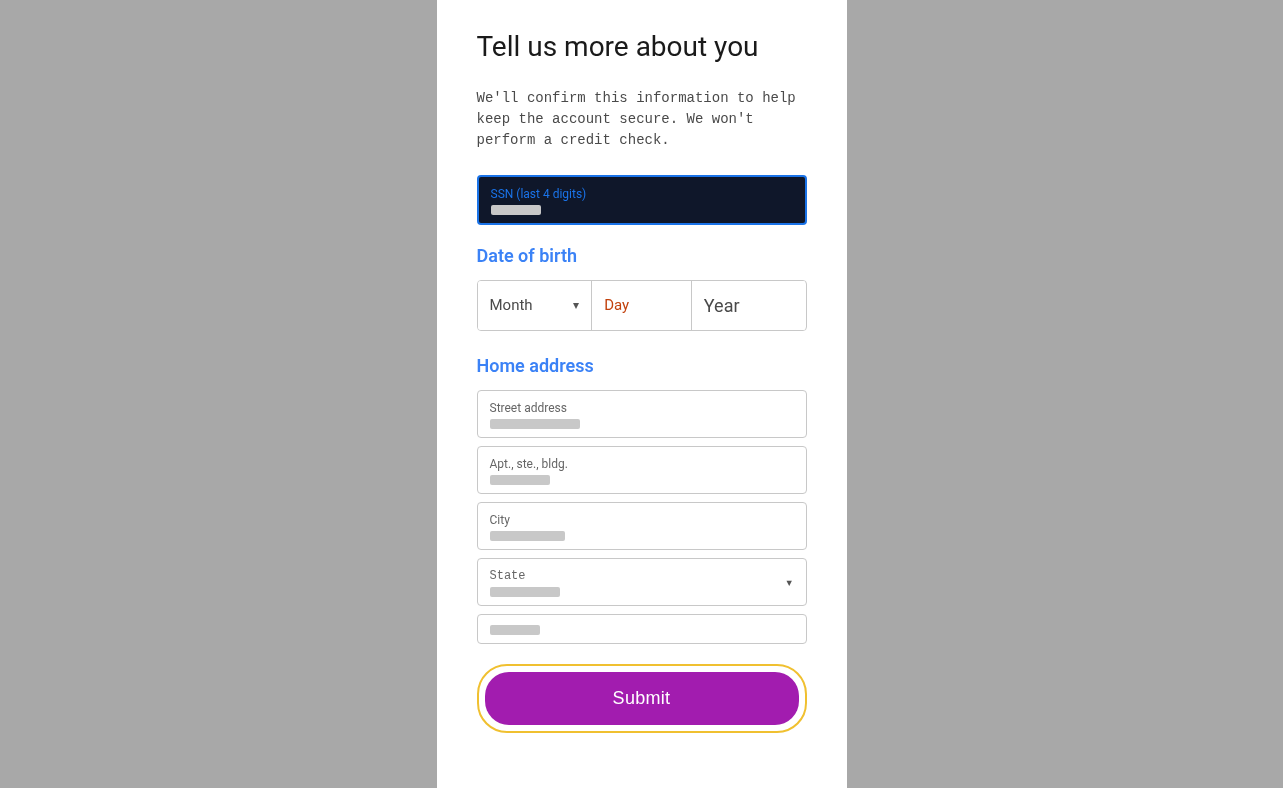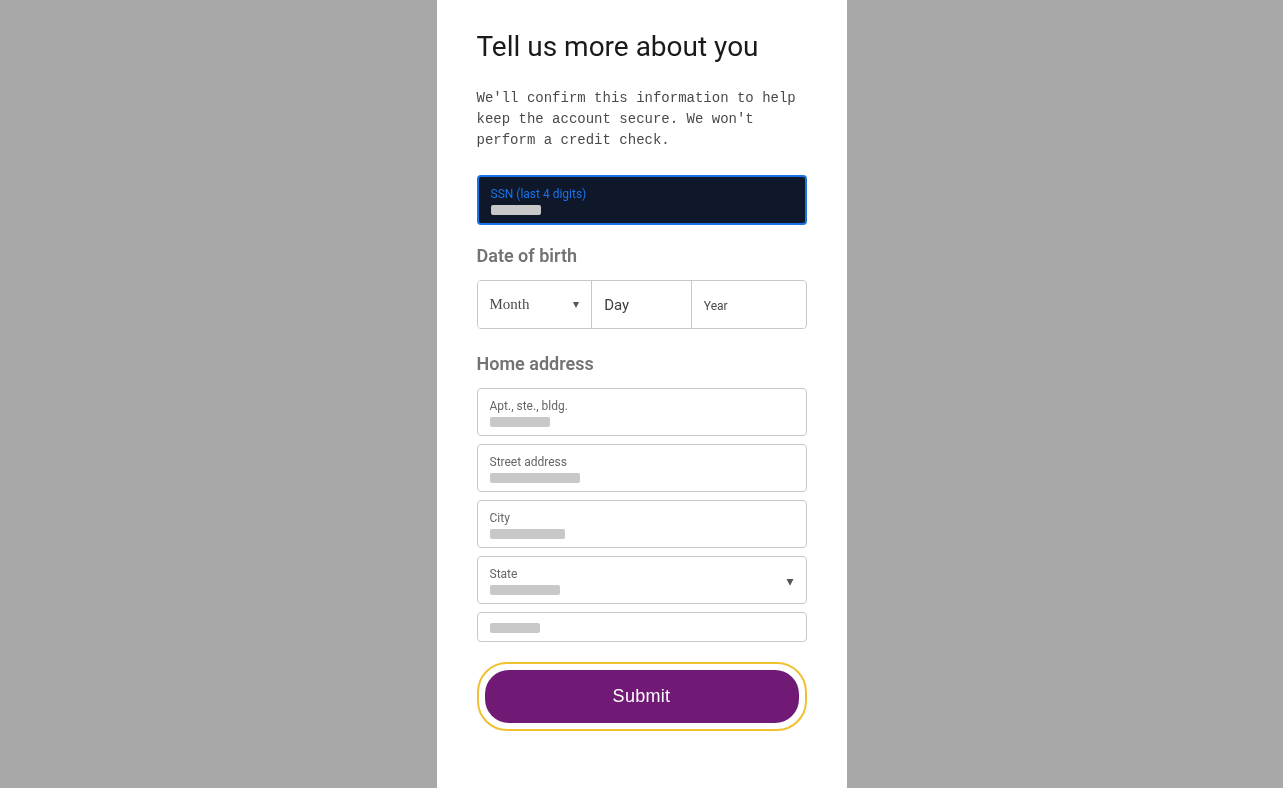--- a/index.html
+++ b/index.html
@@ -79,21 +79,21 @@
       display: block;
       width: 50px;
       height: 10px;
       background: #c8c8c8;
       border-radius: 2px;
     }
 
     .section-label {
       font-size: 18px;
       font-weight: 600;
-      color: #737373;
+      color: #3b82f6;
       margin-bottom: 14px;
     }
 
     .dob-container {
       display: flex;
       gap: 0;
       border: 1.5px solid #c8c8c8;
       border-radius: 4px;
       overflow: hidden;
       margin-bottom: 24px;
@@ -102,21 +102,20 @@
     .dob-month {
       flex: 1.2;
       padding: 14px 12px;
       border: none;
       border-right: 1.5px solid #c8c8c8;
       display: flex;
       align-items: center;
       justify-content: space-between;
       cursor: pointer;
       background: #fff;
-      font-family: Liberation Serif, serif;
     }
 
     .dob-month-text {
       font-size: 15px;
       color: #4a4a4a;
     }
 
     .dob-chevron {
       font-size: 12px;
       color: #555;
@@ -125,32 +124,32 @@
     .dob-day {
       flex: 1;
       padding: 14px 12px;
       border: none;
       border-right: 1.5px solid #c8c8c8;
       background: #fff;
     }
 
     .dob-day .field-placeholder {
       font-size: 15px;
-      color: #404040;
+      color: #c2410c;
     }
 
     .dob-year {
       flex: 1.2;
       padding: 14px 12px;
       border: none;
       background: #fff;
     }
 
     .dob-year .field-placeholder {
-      font-size: 12px;
+      font-size: 18px;
       color: #4a4a4a;
     }
 
     .address-section {
       margin-bottom: 8px;
       margin-top: 20px;
     }
 
     .address-field {
       width: 100%;
@@ -178,20 +177,21 @@
     .state-field {
       width: 100%;
       border: 1.5px solid #c8c8c8;
       border-radius: 4px;
       padding: 10px 12px 8px 12px;
       margin-bottom: 8px;
       background: #fff;
       display: flex;
       align-items: center;
       justify-content: space-between;
+      font-family: Liberation Mono, monospace;
     }
 
     .state-field-inner {
       flex: 1;
     }
 
     .state-field .field-label {
       display: block;
       font-size: 12px;
       color: #666;
@@ -213,21 +213,21 @@
 
     .submit-wrapper {
       margin-top: 20px;
       padding: 6px;
       border: 2px solid #f0c030;
       border-radius: 30px;
     }
 
     .submit-button {
       width: 100%;
-      background: #701a75;
+      background: #a21caf;
       color: #ffffff;
       border: none;
       border-radius: 24px;
       padding: 16px;
       font-size: 18px;
       font-weight: 500;
       cursor: pointer;
       letter-spacing: 0.3px;
     }
 
@@ -266,27 +266,27 @@
       </div>
       <div class="dob-year">
         <span class="field-placeholder">Year</span>
       </div>
     </div>
 
     <div class="address-section">
       <div class="section-label">Home address</div>
 
       <div class="address-field">
+        <span class="field-label">Street address</span>
+        <span class="field-value-mask" style="width: 90px;"></span>
+      </div>
+
+      <div class="address-field">
         <span class="field-label">Apt., ste., bldg.</span>
         <span class="field-value-mask" style="width: 60px;"></span>
-      </div>
-
-      <div class="address-field">
-        <span class="field-label">Street address</span>
-        <span class="field-value-mask" style="width: 90px;"></span>
       </div>
 
       <div class="address-field">
         <span class="field-label">City</span>
         <span class="field-value-mask" style="width: 75px;"></span>
       </div>
 
       <div class="state-field">
         <div class="state-field-inner">
           <span class="field-label">State</span>

